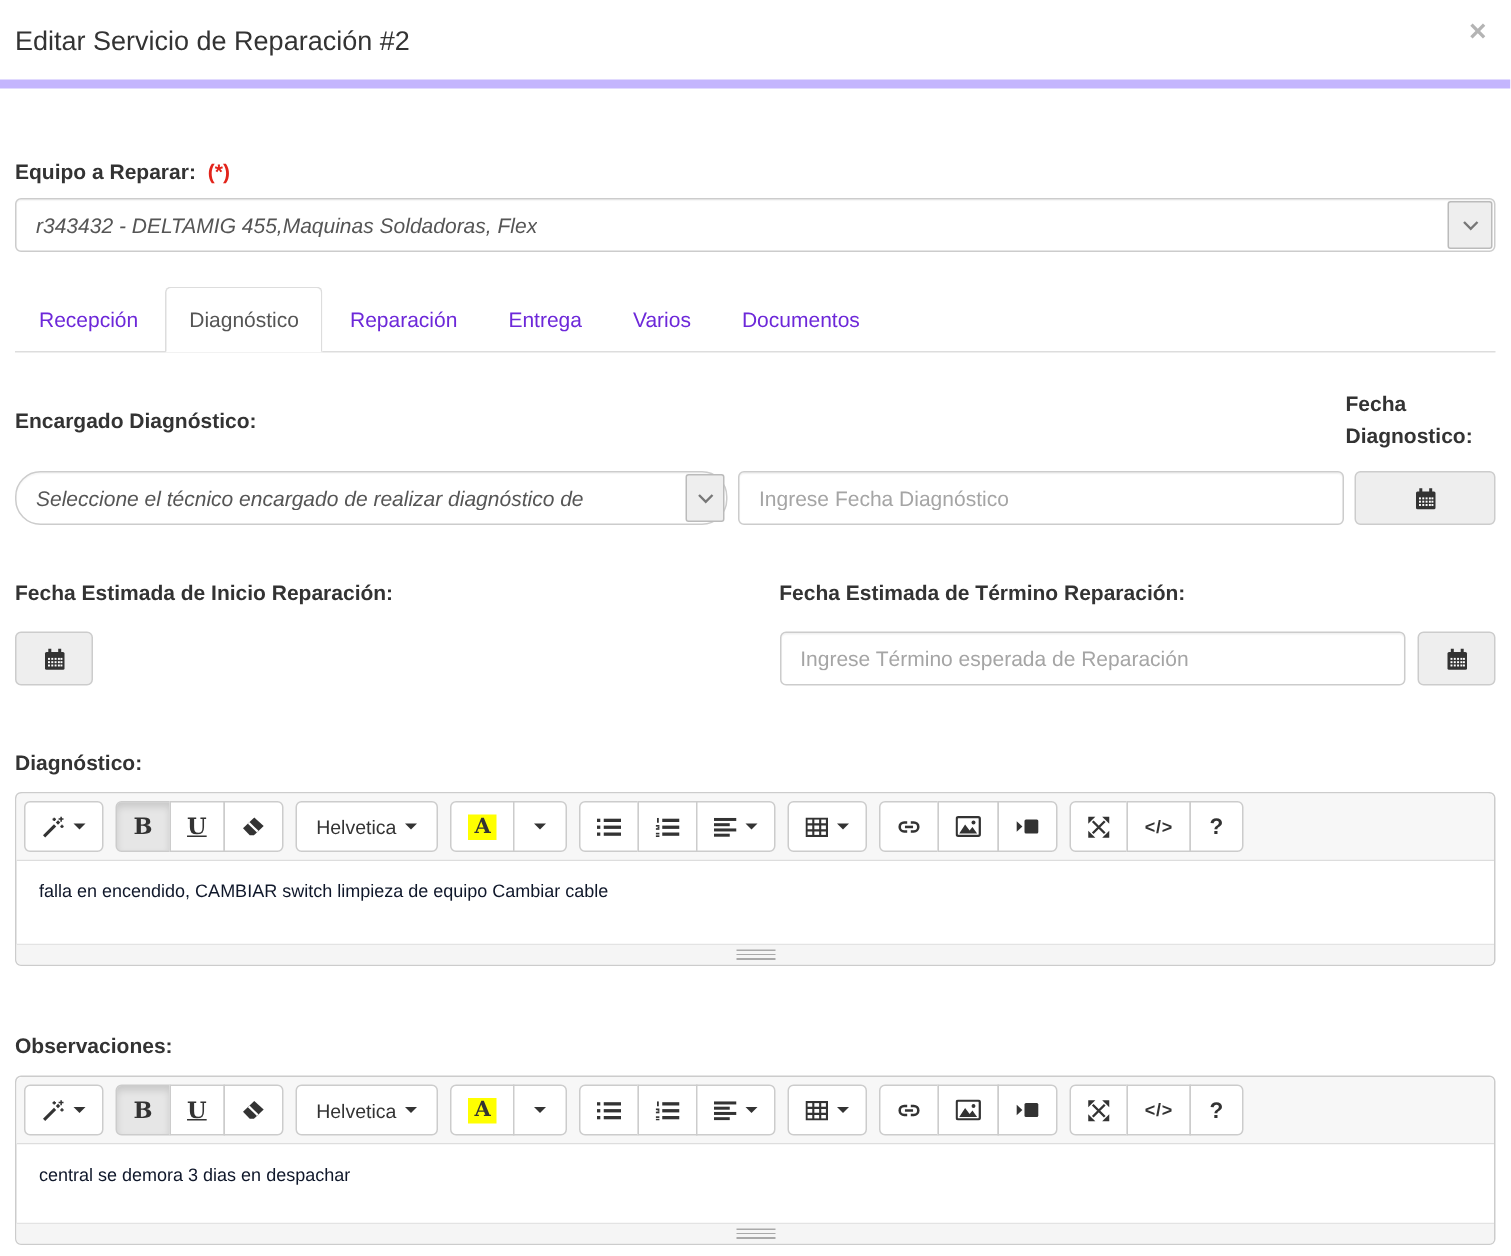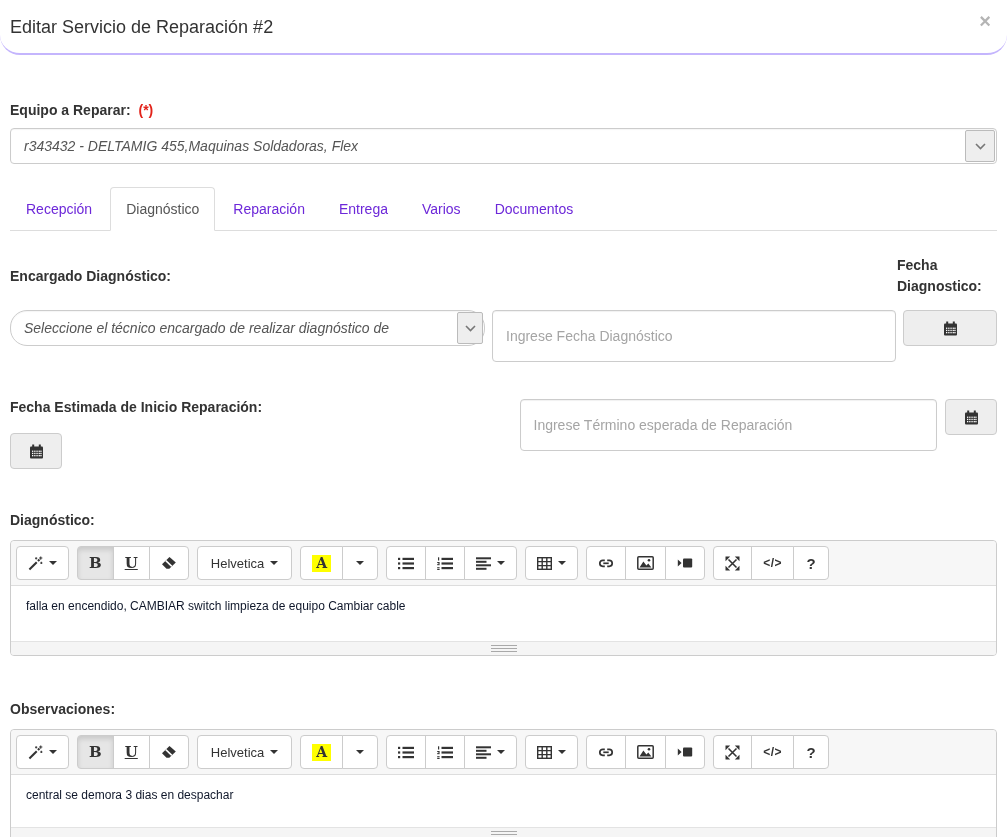--- a/index.html
+++ b/index.html
@@ -1,21 +1,21 @@
 <!DOCTYPE html>
 <html><head>
 <meta charset="utf-8">
 <style>
   * { box-sizing: border-box; }
   html,body { margin:0; padding:0; background:#fff; }
   body {
     width:1007px; height:837px; overflow:hidden;
     font-family:"Liberation Sans", sans-serif; color:#333; font-size:14px;
   }
-  .modal-header { position:relative; padding:17px 10px 15px 10px; border-bottom:2px solid #c4b5fd;border-radius:20px; }
+  .modal-header { position:relative; padding:17px 10px 15px 10px; border-bottom:6px solid #c4b5fd; }
   .modal-title { font-size:18px; font-weight:400; color:#333; margin:0; line-height:21px; }
   .close-x { position:absolute; right:16px; top:11px; font-size:20px; font-weight:700;
              color:#b4b4b4; line-height:20px; cursor:pointer; }
   .modal-body { padding:0 10px 20px 10px; }
 
   .field-label { font-weight:700; font-size:14px; color:#333; line-height:17px; }
   .required { color:#e2231a; font-weight:700; margin-left:4px; }
 
   .equipo-label { margin-top:47px; margin-bottom:9px; }
 
@@ -33,21 +33,21 @@
   .tabs { list-style:none; display:flex; margin:23px 0 0 0; padding:0; border-bottom:1px solid #ddd; }
   .tab { padding:11px 15px; margin:0 2px -1px 0; font-size:14px; line-height:20px;
          color:#6d28d9; cursor:pointer; border:1px solid transparent; border-radius:4px 4px 0 0; }
   .tab.active { background:#fff; color:#555; border-color:#ddd; border-bottom-color:#fff; cursor:default; }
 
   .row1-labels { display:flex; justify-content:space-between; align-items:center; margin-top:24px; min-height:36px; }
   .fecha-diag-label { width:100px; line-height:21px; }
   .row1-controls { display:flex; gap:7px; margin-top:13px; }
   .tech-select { width:475px; flex:none;border-radius:17px; }
 
-  .input { height:52px; border:1px solid #ccc; border-radius:4px; padding:0 13px; font-size:14px;
+  .input { height:36px; border:1px solid #ccc; border-radius:4px; padding:0 13px; font-size:14px;
            color:#737373; width:100%; font-family:"Liberation Sans",sans-serif;
            box-shadow: inset 0 1px 1px rgba(0,0,0,.06); outline:none; }
   .input::placeholder { color:#a5a5a5; opacity:1; }
   .row1-controls .input { flex:1; }
 
   .cal-btn { height:36px; background:#eee; border:1px solid #ccc; border-radius:4px;
              display:flex; align-items:center; justify-content:center; cursor:pointer; padding:0; }
   .cal-btn.wide { width:94px; flex:none; }
   .cal-btn.narrow { width:52px; flex:none; }
 
@@ -195,20 +195,21 @@
                     <rect x="7.4" y="11" width="1.3" height="1.3"></rect>
                     <rect x="9.6" y="11" width="1.3" height="1.3"></rect>
                     <rect x="11.3" y="11" width="1.3" height="1.3"></rect>
                 </g>
               </svg>
             </span>
           </button>
         </div>
       </div>
       <div class="col">
+        <div class="field-label">Fecha Estimada de Término Reparación:</div>
         <div class="group">
           <input class="input" placeholder="Ingrese Término esperada de Reparación" style="">
           <button class="cal-btn narrow">
             <span class="icon">
               <svg width="15" height="15" viewBox="0 0 15 15">
                 <rect x="3.2" y="0.5" width="2" height="3.2" fill="#333"></rect>
                   <rect x="9.8" y="0.5" width="2" height="3.2" fill="#333"></rect>
                 <rect x="1" y="2.6" width="13" height="11.9" rx="1" fill="#333"></rect>
                 <g fill="#fff">
                   <rect x="3" y="6.6" width="1.3" height="1.3"></rect>

